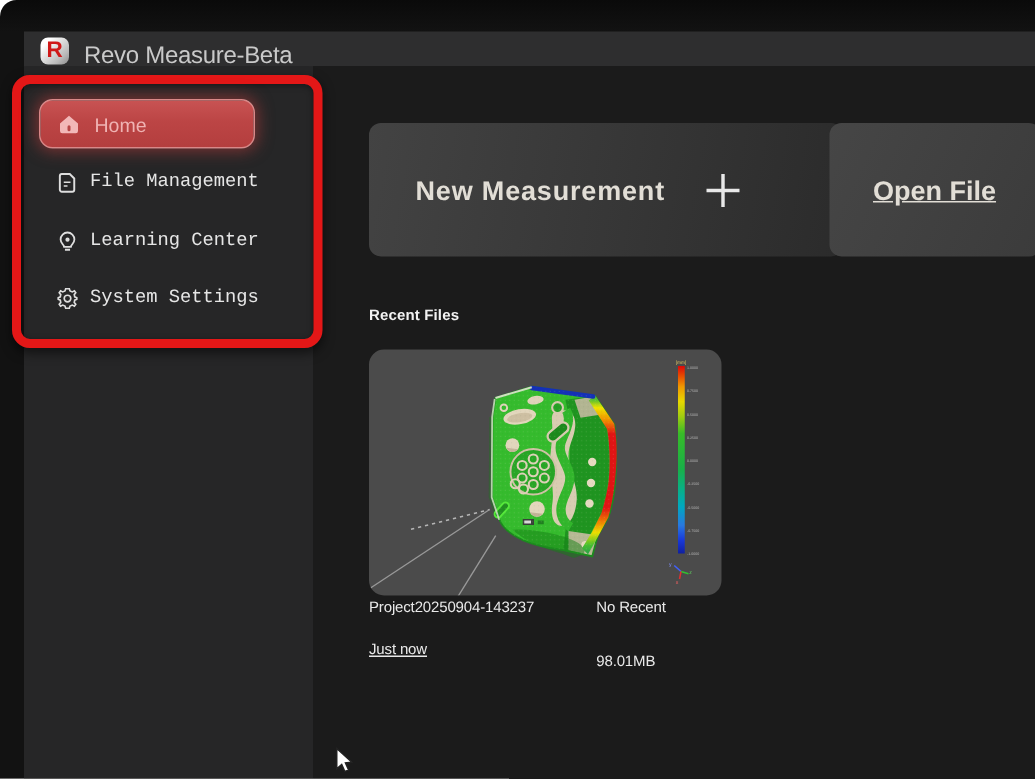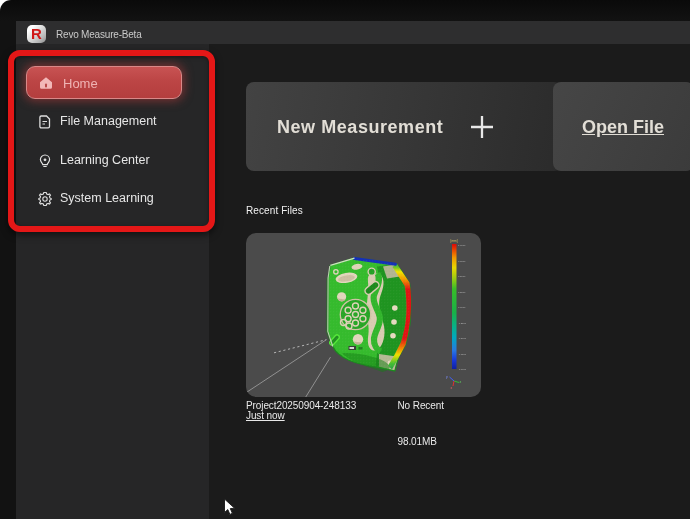--- a/index.html
+++ b/index.html
@@ -2,54 +2,54 @@
 <html><head>
 <meta charset="utf-8">
 <style>
   * { box-sizing: border-box; margin:0; padding:0; }
   html,body { width:690px; height:519px; background:#ffffff; font-family:"Liberation Sans", sans-serif; overflow:hidden; }
   #win { position:absolute; left:0; top:0; width:690px; height:519px; background:linear-gradient(180deg,#0a0a0a 0%,#121212 4%,#121212 100%); border-top-left-radius:11px; overflow:hidden; }
   #titlebar { position:absolute; left:16px; top:21px; width:674px; height:23px; background:#2e2e2f; }
   #logo { position:absolute; left:11px; top:4px; width:19px; height:18px; border-radius:5px;
           background:linear-gradient(135deg,#ffffff 20%,#b9b9b9 75%,#8a8a8a); 
           color:#d01818; font-weight:bold; font-size:15px; text-align:center; line-height:17px; }
-  #apptitle { position:absolute; left:40px; top:7.5px; font-size:10px; letter-spacing:-0.2px; color:#c9c9c9; }
+  #apptitle { position:absolute; left:40px; top:7.5px; font-size:16px; letter-spacing:-0.2px; color:#c9c9c9; }
   #sidebar { position:absolute; left:16px; top:44px; width:193px; height:475px; background:#262627; }
   #main { position:absolute; left:209px; top:44px; width:481px; height:475px; background:#1b1b1b; }
 
   
   #redrect { position:absolute; left:8px; top:50px; width:207px; height:182px;
              border:6px solid #e41717; border-radius:12px;
              box-shadow:0 3px 7px rgba(0,0,0,0.55), inset 0 1px 4px rgba(0,0,0,0.4); }
 
   
-  #homebtn { position:absolute; left:26px; top:66px; width:156px; height:33px; border-radius:9px;
+  #homebtn { position:absolute; left:26px; top:66px; width:144px; height:33px; border-radius:9px;
              background:linear-gradient(180deg,#c85353 0%,#bc4545 45%,#b43e3e 100%);
              border:1px solid #d98888;
              box-shadow:0 0 10px 2px rgba(190,60,60,0.55); }
   #homebtn .lbl { position:absolute; left:36px; top:9px; font-size:13px; color:#efb3b3; }
   #homebtn svg { position:absolute; left:12px; top:9px; }
 
-  .navitem { position:absolute; left:26px; width:172px; height:30px; color:#e6e6e6; font-size:12.5px; }
+  .navitem { position:absolute; left:26px; width:172px; height:30px; color:#e6e6e6; font-size:12.5px;font-family:Liberation Mono, monospace; }
   .navitem svg { position:absolute; left:12px; top:8px; }
   .navitem .lbl { position:absolute; left:34px; top:7px; }
   #nav-file  { top:107px; }
   #nav-learn { top:146px;text-align:center; }
   #nav-sys   { top:184px; }
 
   
   .bigbtn { position:absolute; top:38px; height:89px; border-radius:8px; color:#e2ded6;
             font-size:18px; font-weight:bold; }
   #btn-new { left:37px; width:316px; background:linear-gradient(100deg,#434343 0%,#363636 55%,#2b2b2b 100%); }
   #btn-new .t { position:absolute; left:31px; top:35px; letter-spacing:0.55px; }
   #btn-new svg { position:absolute; left:224px; top:33px; }
   #btn-open { left:344px; width:141px; background:linear-gradient(115deg,#464646 0%,#3b3b3b 100%); }
   #btn-open .t { position:absolute; left:29px; top:35px;text-decoration:underline; }
 
-  #recent { position:absolute; left:37px; top:161px; font-size:10px; font-weight:normal; color:#f2f2f2; letter-spacing:0.1px; }
+  #recent { position:absolute; left:37px; top:161px; font-size:10px; font-weight:bold; color:#f2f2f2; letter-spacing:0.1px; }
 
   #thumb { position:absolute; left:37px; top:189px; width:235px; height:164px; border-radius:10px;
            background:#4b4b4b; overflow:hidden; }
   .meta { position:absolute; color:#e9e9e9; font-size:10px; letter-spacing:-0.1px; }
 </style>
 </head>
 <body>
 <div id="win">
   <div id="titlebar">
     <div id="logo">R</div>
@@ -212,22 +212,22 @@
           <line x1="208" y1="148" x2="203.5" y2="144" stroke="#4060ff"></line>
           <line x1="208" y1="148" x2="213" y2="149.5" stroke="#30c030"></line>
           <line x1="208" y1="148" x2="207" y2="153" stroke="#e03030"></line>
         </g>
         <text x="200" y="144.5" font-size="3.5" fill="#8090ff" font-family="Liberation Sans">y</text>
         <text x="213.5" y="149.5" font-size="3.5" fill="#60d060" font-family="Liberation Sans">z</text>
         <text x="204.5" y="156" font-size="3.5" fill="#ff6060" font-family="Liberation Sans">x</text>
       </svg>
     </div>
 
-    <div class="meta" style="left:37px; top:356px;">Project20250904-248133</div>
-    <div class="meta" style="left:37px; top:366px;text-decoration:underline;">Just now</div>
+    <div class="meta" style="left:37px; top:356px;">Project20250904-143237</div>
+    <div class="meta" style="left:37px; top:384px;text-decoration:underline;">Just now</div>
     <div class="meta" style="left:188.5px; top:356px;">No Recent</div>
     <div class="meta" style="left:188.5px; top:392px;">98.01MB</div>
   </div>
 
   <div id="redrect"></div>
 
   <div id="homebtn">
     <svg width="14" height="14" viewBox="0 0 14 14">
       <path d="M7 1.2 L13 6.3 V11.3 A1.5 1.5 0 0 1 11.5 12.8 H2.5 A1.5 1.5 0 0 1 1 11.3 V6.3 Z" fill="#f2b8b8"></path>
       <rect x="6" y="7.5" width="2" height="4" rx="1" fill="#b84848"></rect>
@@ -250,19 +250,19 @@
       <path d="M5.3 12.5 H8.7" stroke="#dedede" stroke-width="1.2"></path>
     </svg>
     <span class="lbl">Learning Center</span>
   </div>
 
   <div class="navitem" id="nav-sys">
     <svg width="14" height="14" viewBox="0 0 14 14">
       <path d="M7 1 L8.2 1 L8.7 2.5 L10.2 3.1 L11.6 2.4 L12.5 3.7 L11.5 4.9 L11.8 6.4 L13.2 7 L13.2 8 L11.8 8.6 L11.5 10.1 L12.5 11.3 L11.6 12.6 L10.2 11.9 L8.7 12.5 L8.2 14 L5.8 14 L5.3 12.5 L3.8 11.9 L2.4 12.6 L1.5 11.3 L2.5 10.1 L2.2 8.6 L0.8 8 L0.8 7 L2.2 6.4 L2.5 4.9 L1.5 3.7 L2.4 2.4 L3.8 3.1 L5.3 2.5 L5.8 1 Z" fill="none" stroke="#dedede" stroke-width="1.1" transform="translate(0,-0.5)"></path>
       <circle cx="7" cy="7" r="2.2" fill="none" stroke="#dedede" stroke-width="1.1"></circle>
     </svg>
-    <span class="lbl">System Learning</span>
+    <span class="lbl">System Settings</span>
   </div>
 
   <svg style="position:absolute; left:223px; top:498px;" width="14" height="19" viewBox="0 0 14 19">
     <path d="M1.5 1 L1.5 14.5 L4.8 11.6 L6.9 16.4 L9.4 15.3 L7.3 10.6 L11.6 10.2 Z" fill="#ffffff" stroke="#222222" stroke-width="1"></path>
   </svg>
 </div>
 
 </body></html>

